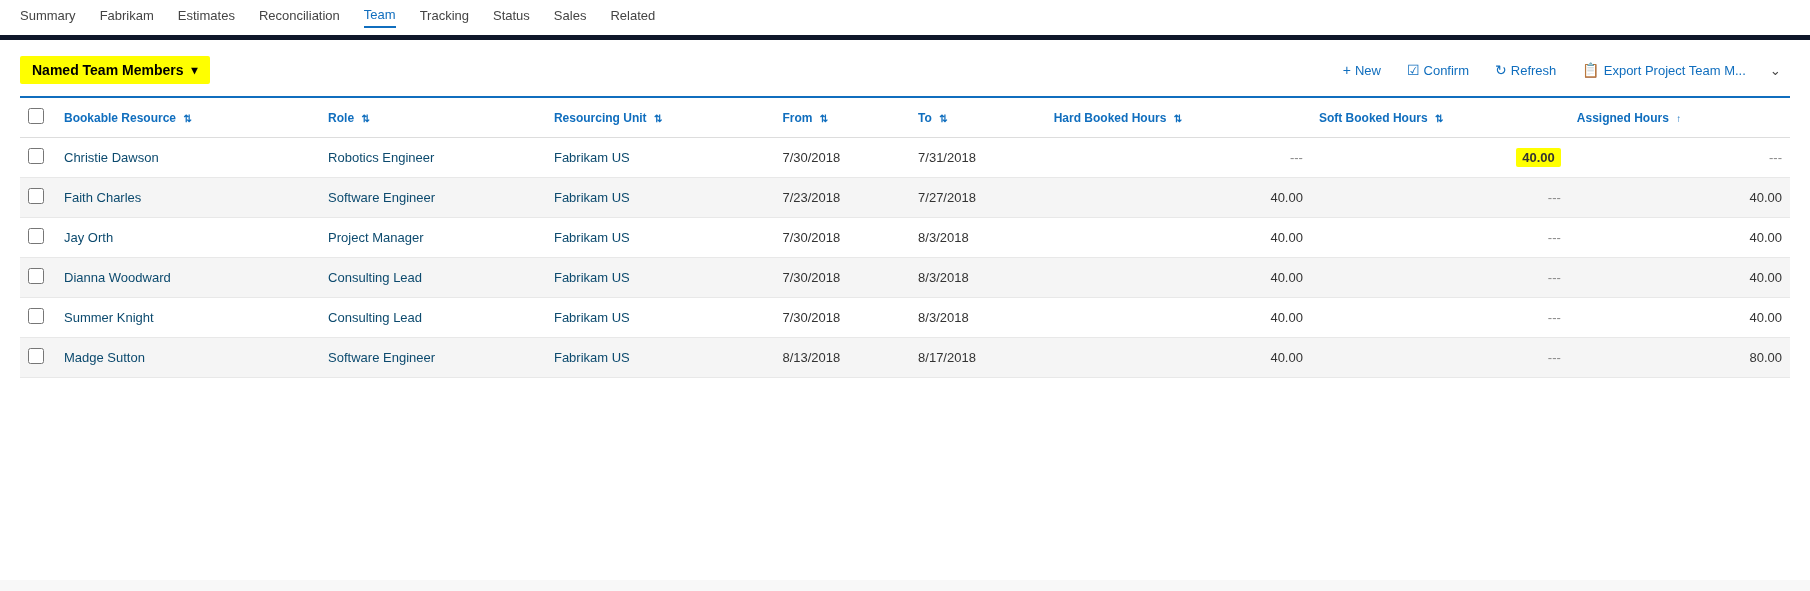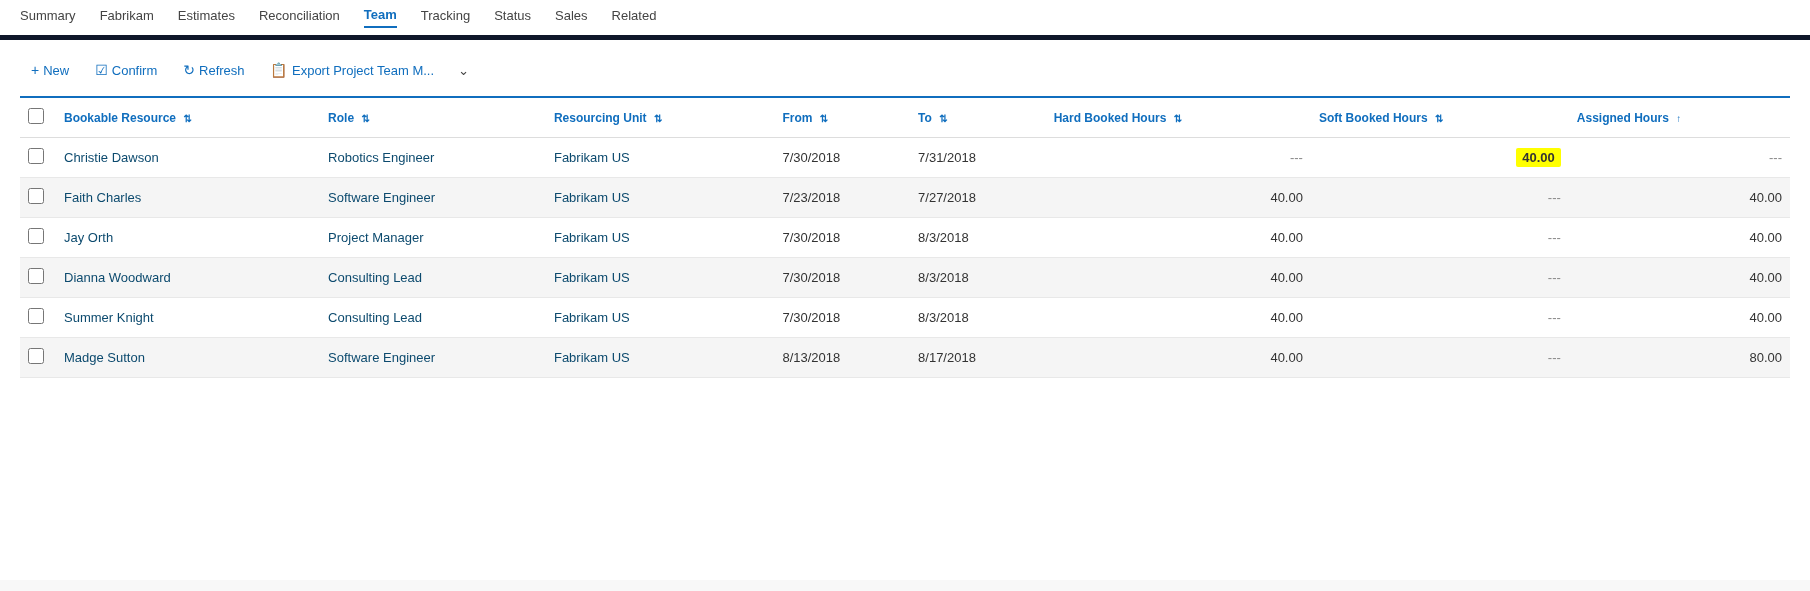--- a/index.html
+++ b/index.html
@@ -21,21 +21,21 @@
     .top-nav a {
       text-decoration: none;
       color: #444;
       font-size: 13px;
       padding-bottom: 4px;
       cursor: pointer;
     }
     .top-nav a.active {
       color: #106ebe;
       border-bottom: 2px solid #106ebe;
-      font-weight: 700;
+      font-weight: 400;
       text-align: center;
     }
     .page-content {
       padding: 16px 20px;
       background: #fff;
       min-height: 540px;
     }
     .section-header {
       display: flex;
       align-items: center;
@@ -166,20 +166,24 @@
     <a class="active">Team</a>
     <a>Tracking</a>
     <a>Status</a>
     <a>Sales</a>
     <a>Related</a>
   </nav>
 </div>
 
 <div class="page-content">
   <div class="section-header">
+    <button class="section-title-btn">
+      <span>Named Team Members</span>
+      <span class="chevron">▾</span>
+    </button>
 
     <div class="toolbar">
       <button class="toolbar-btn">
         <span class="icon">+</span>
         <span>New</span>
       </button>
       <button class="toolbar-btn">
         <span class="icon">☑</span>
         <span>Confirm</span>
       </button>

